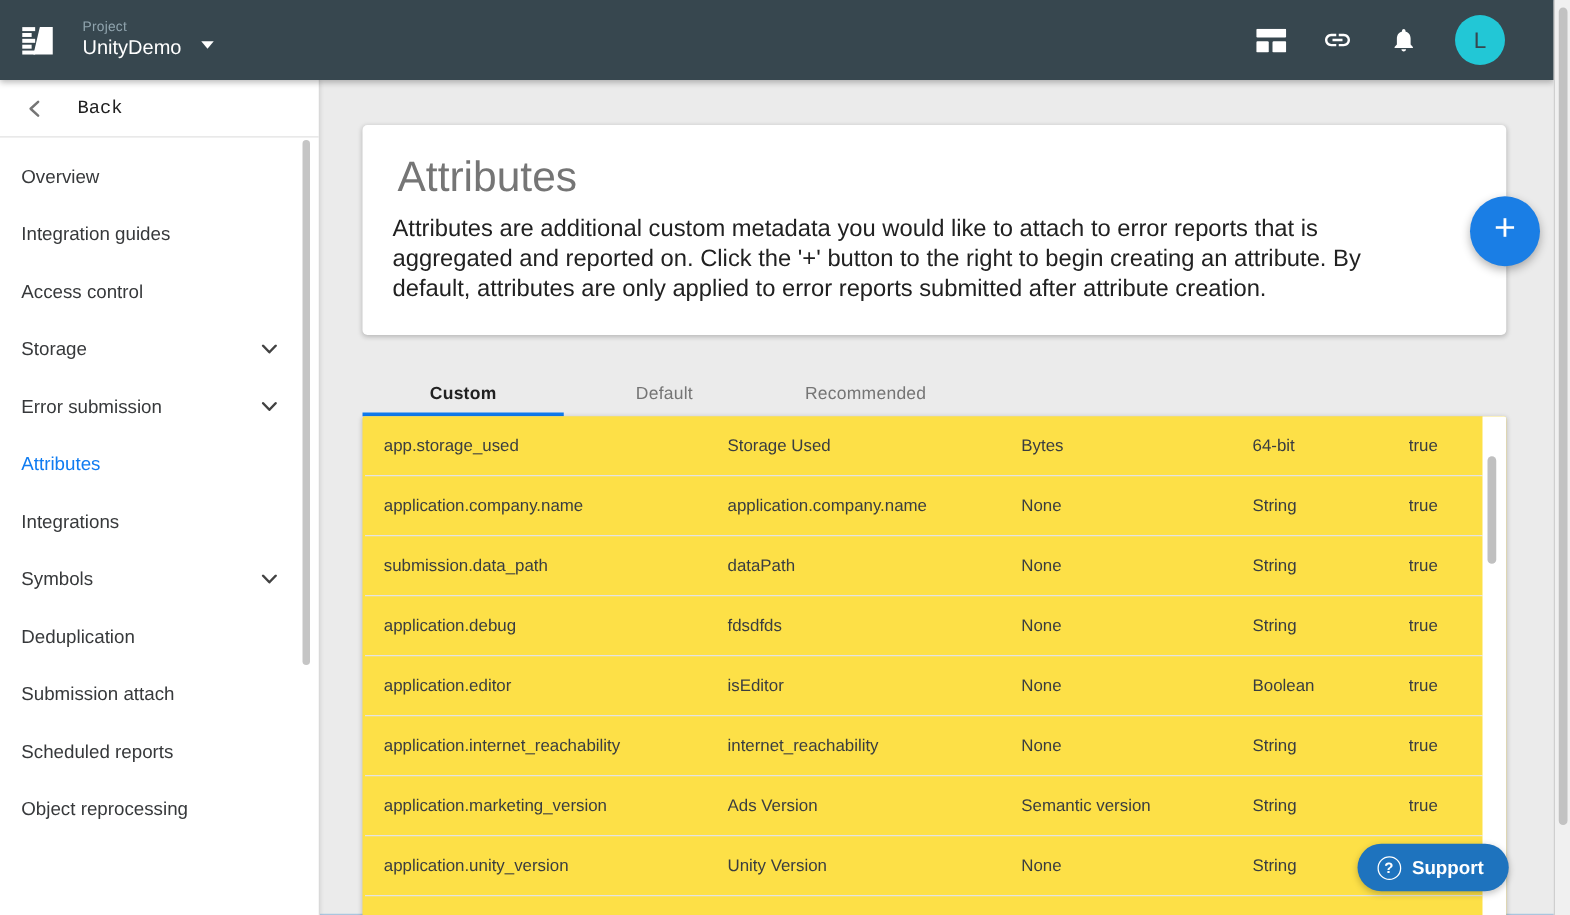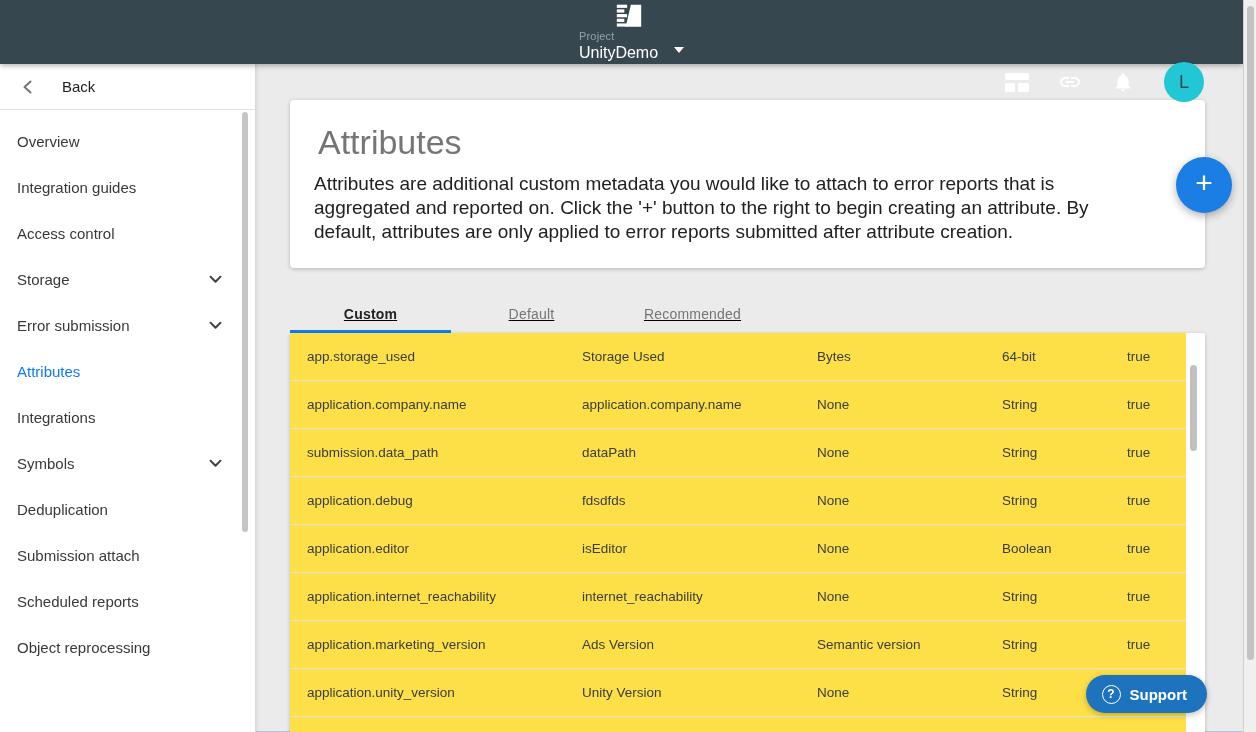--- a/index.html
+++ b/index.html
@@ -4,21 +4,21 @@
 <style>
   * { margin:0; padding:0; box-sizing:border-box; }
   html,body { width:1256px; height:732px; }
   body { font-family:"Liberation Sans", sans-serif; background:#fff; overflow:hidden; }
   .page { position:relative; width:1256px; height:732px; background:var(--color-page_bg,#ebebeb);
           box-shadow: inset 0 0 0 1px #aac6de; overflow:hidden; }
 
   
   .topbar { position:absolute; top:0; left:0; right:13px; height:64px;
             background:var(--color-topbar_bg,#37474f); display:flex; align-items:center;
-            box-shadow:0 2px 5px rgba(0,0,0,.28); z-index:30;flex-direction:column; }
+            box-shadow:0 2px 5px rgba(0,0,0,.28); z-index:30; }
   .logo { margin-left:14px; width:32px; height:32px; display:flex; align-items:center; justify-content:center; cursor:pointer; }
   .project-switcher { margin-left:20px; display:flex; align-items:center; cursor:pointer; }
   .project-meta { display:flex; flex-direction:column; }
   .project-label { font-size:11px; color:#90a4ae; letter-spacing:.2px; }
   .project-name { font-size:16px; color:#fff; margin-top:2px; }
   .caret-down { margin-left:16px; width:0; height:0; border-left:5px solid transparent;
                 border-right:5px solid transparent; border-top:6px solid #fff; margin-top:8px; }
   .topbar-right { margin-left:auto; display:flex; align-items:center; gap:29px; padding-right:39px; }
   .tb-icon { width:24px; height:24px; display:flex; align-items:center; justify-content:center; cursor:pointer; }
   .avatar { width:40px; height:40px; border-radius:50%; background:var(--color-avatar_bg,#22c7d6);
@@ -31,21 +31,21 @@
                            background:#c2c2c2; border-radius:4px; }
 
   
   .content { position:absolute; top:64px; left:0; right:13px; bottom:0; display:flex; }
 
   
   .sidebar { position:relative; width:256px; background:#fff; border-right:1px solid #d9d9d9;
              box-shadow:1px 0 3px rgba(0,0,0,.08); z-index:10; }
   .back-row { height:46px; display:flex; align-items:center; border-bottom:1px solid #e2e2e2; cursor:pointer; }
   .back-chevron { margin-left:22px; display:flex; }
-  .back-label { margin-left:30px; font-size:15px; color:#212121; }
+  .back-label { margin-left:30px; font-size:15px; color:#212121;font-family:Liberation Mono, monospace; }
   .nav { padding-top:8px; }
   .nav-item { height:46px; display:flex; align-items:center; padding:0 39px 0 17px; font-size:15px;
               color:#37393b; cursor:pointer; position:relative; }
   .nav-item.active { color:var(--color-accent,#107cf1); }
   .nav-chevron { position:absolute; right:33px; top:50%; transform:translateY(-45%); display:flex; }
   .sidebar-scroll-thumb { position:absolute; top:48px; right:7px; width:6px; height:420px;
                           background:#c5c5c5; border-radius:3px; }
 
   
   .main { flex:1; position:relative; padding:36px 0 0 34px; }
@@ -54,21 +54,21 @@
   .card1 { background:#fff; border-radius:4px; box-shadow:0 1px 4px rgba(0,0,0,.22);
            padding:22px 90px 24px 24px; }
   .page-title { font-size:34px; font-weight:400; color:#757575; line-height:40px; margin-left:4px; }
   .page-desc { margin-top:10px; font-size:19px; line-height:24px; color:#212121; max-width:845px; }
 
   .fab { position:absolute; top:57px; left:886px; width:56px; height:56px; border-radius:50%;
          background:var(--color-fab_blue,#1a7ee5); color:#fff; border:none; font-size:30px; font-weight:300;
          display:flex; align-items:center; justify-content:center; cursor:pointer; z-index:20;
          box-shadow:0 3px 8px rgba(0,0,0,.3); line-height:1; padding-bottom:4px; }
 
-  .tabs { display:flex; margin-top:27px; height:38px;text-decoration:underline; }
+  .tabs { display:flex; margin-top:27px; height:38px; }
   .tab { width:161px; display:flex; align-items:center; justify-content:center; font-size:14px;
          color:#757575; cursor:pointer; position:relative; letter-spacing:.2px; }
   .tab.active { color:#212121; font-weight:700; }
   .tab.active::after { content:""; position:absolute; left:0; right:0; bottom:0; height:3px;
                        background:var(--color-accent,#107cf1); }
 
   .table-card { position:relative; background:#fde047; border-radius:2px; height:445px; overflow:hidden;
                 box-shadow:0 1px 4px rgba(0,0,0,.2); }
   .trow { display:grid; grid-template-columns:275px 235px 185px 125px 1fr; align-items:center;
           height:48px; padding-left:15px; margin:0 19px 0 2px; border-bottom:1px solid #e3e3e3; cursor:pointer; }

